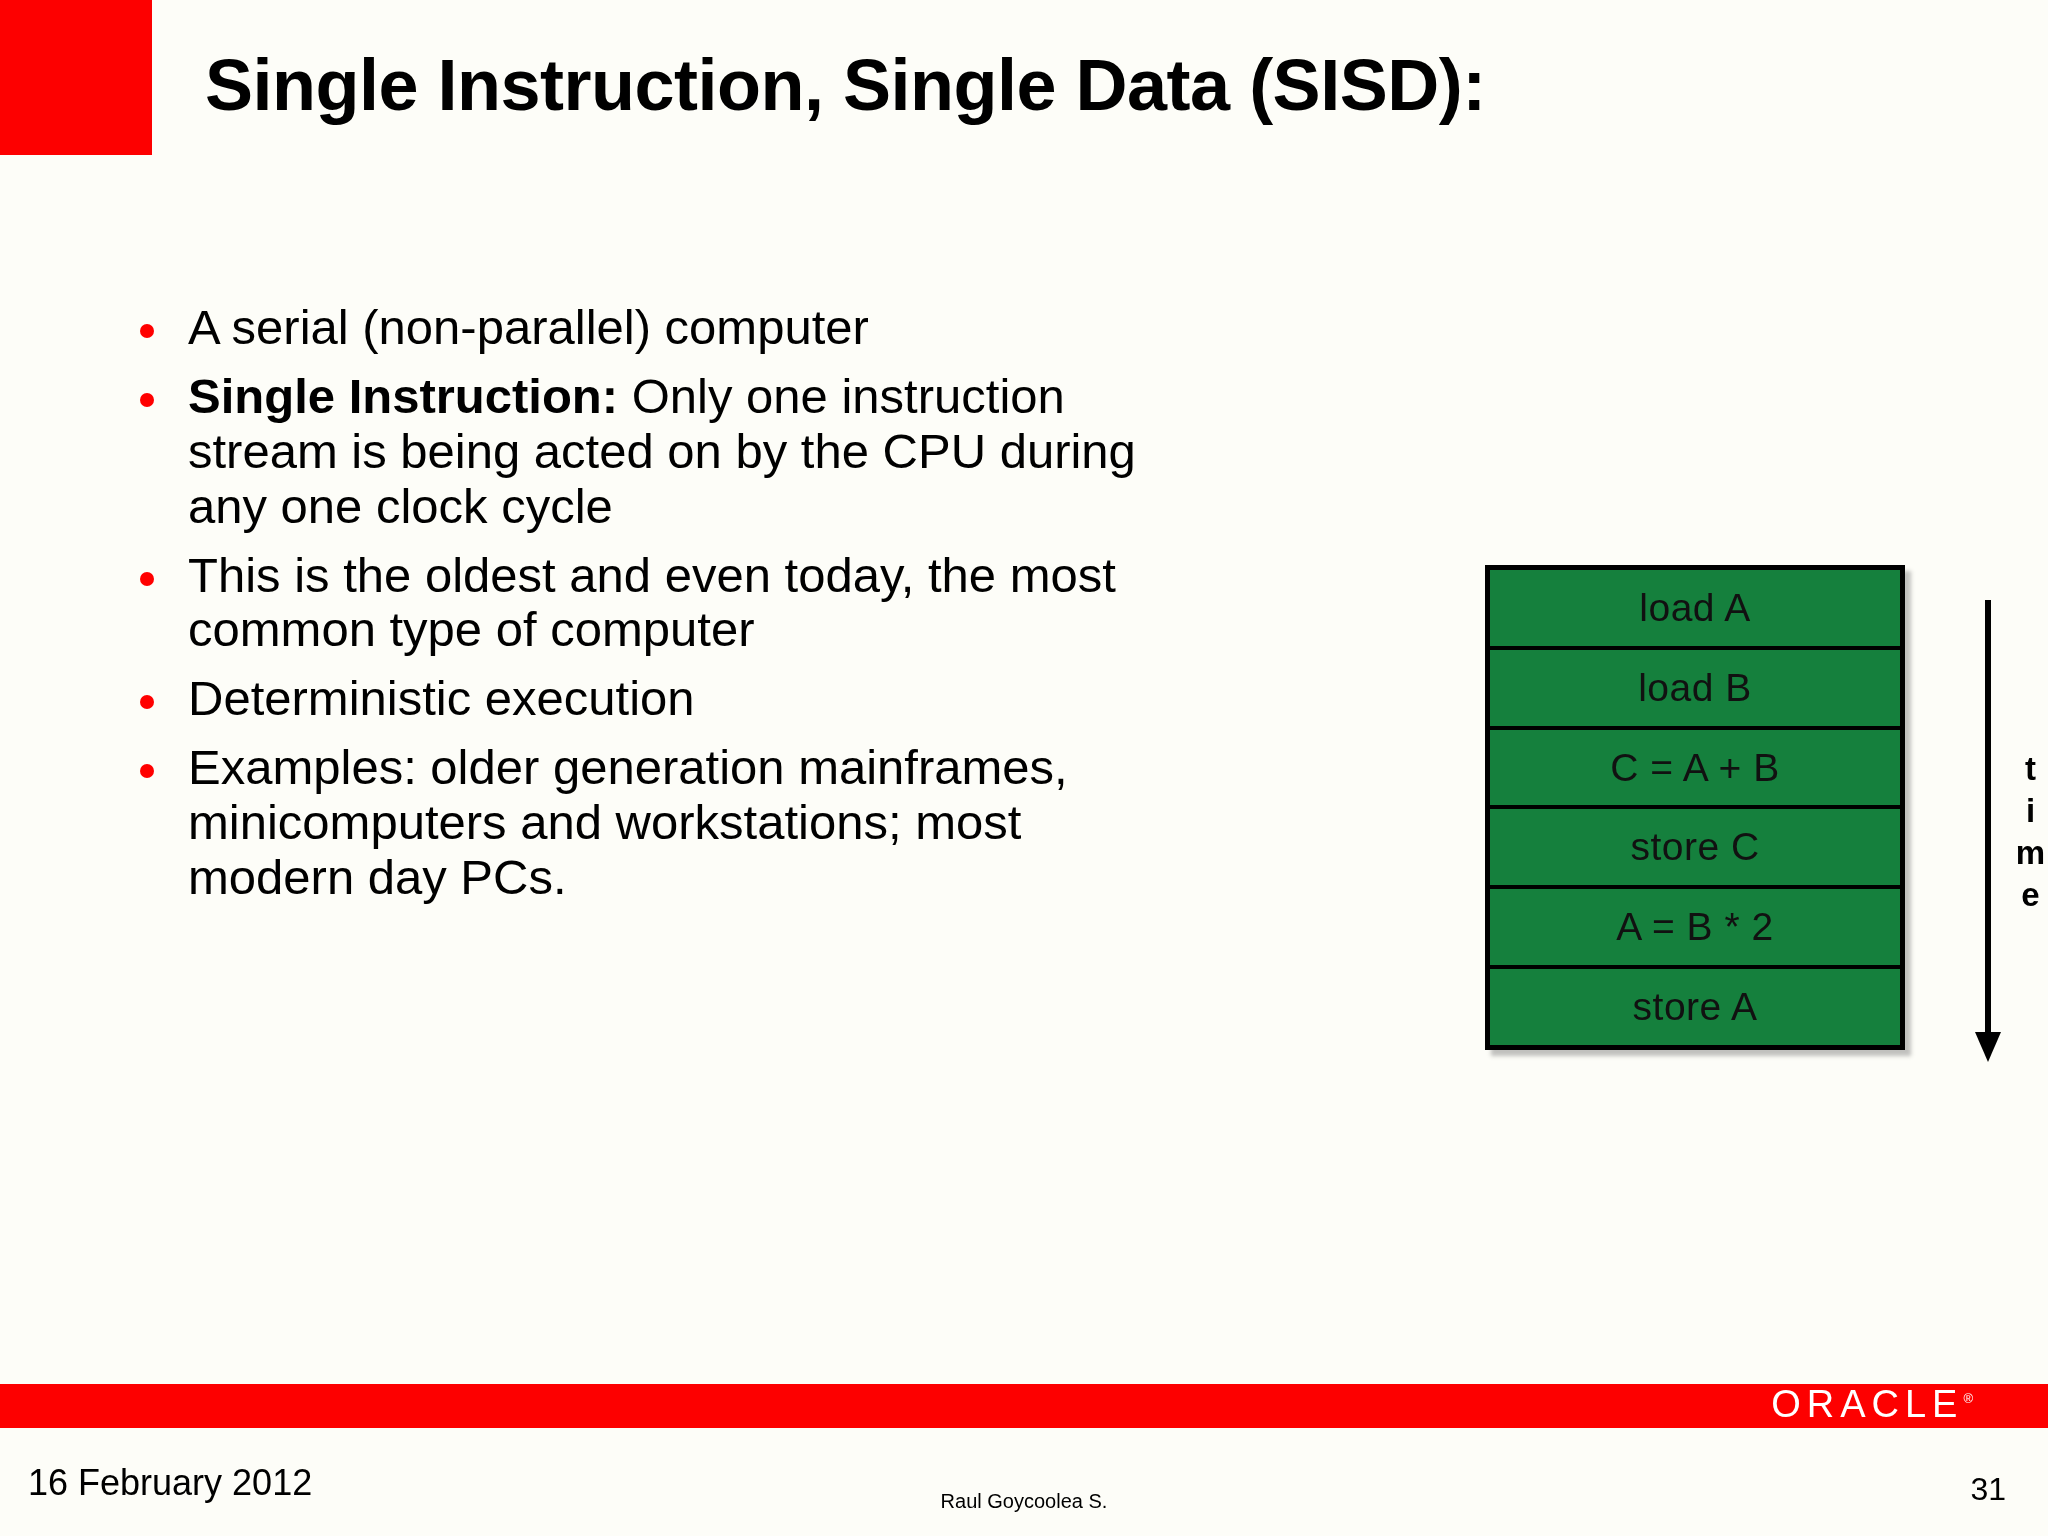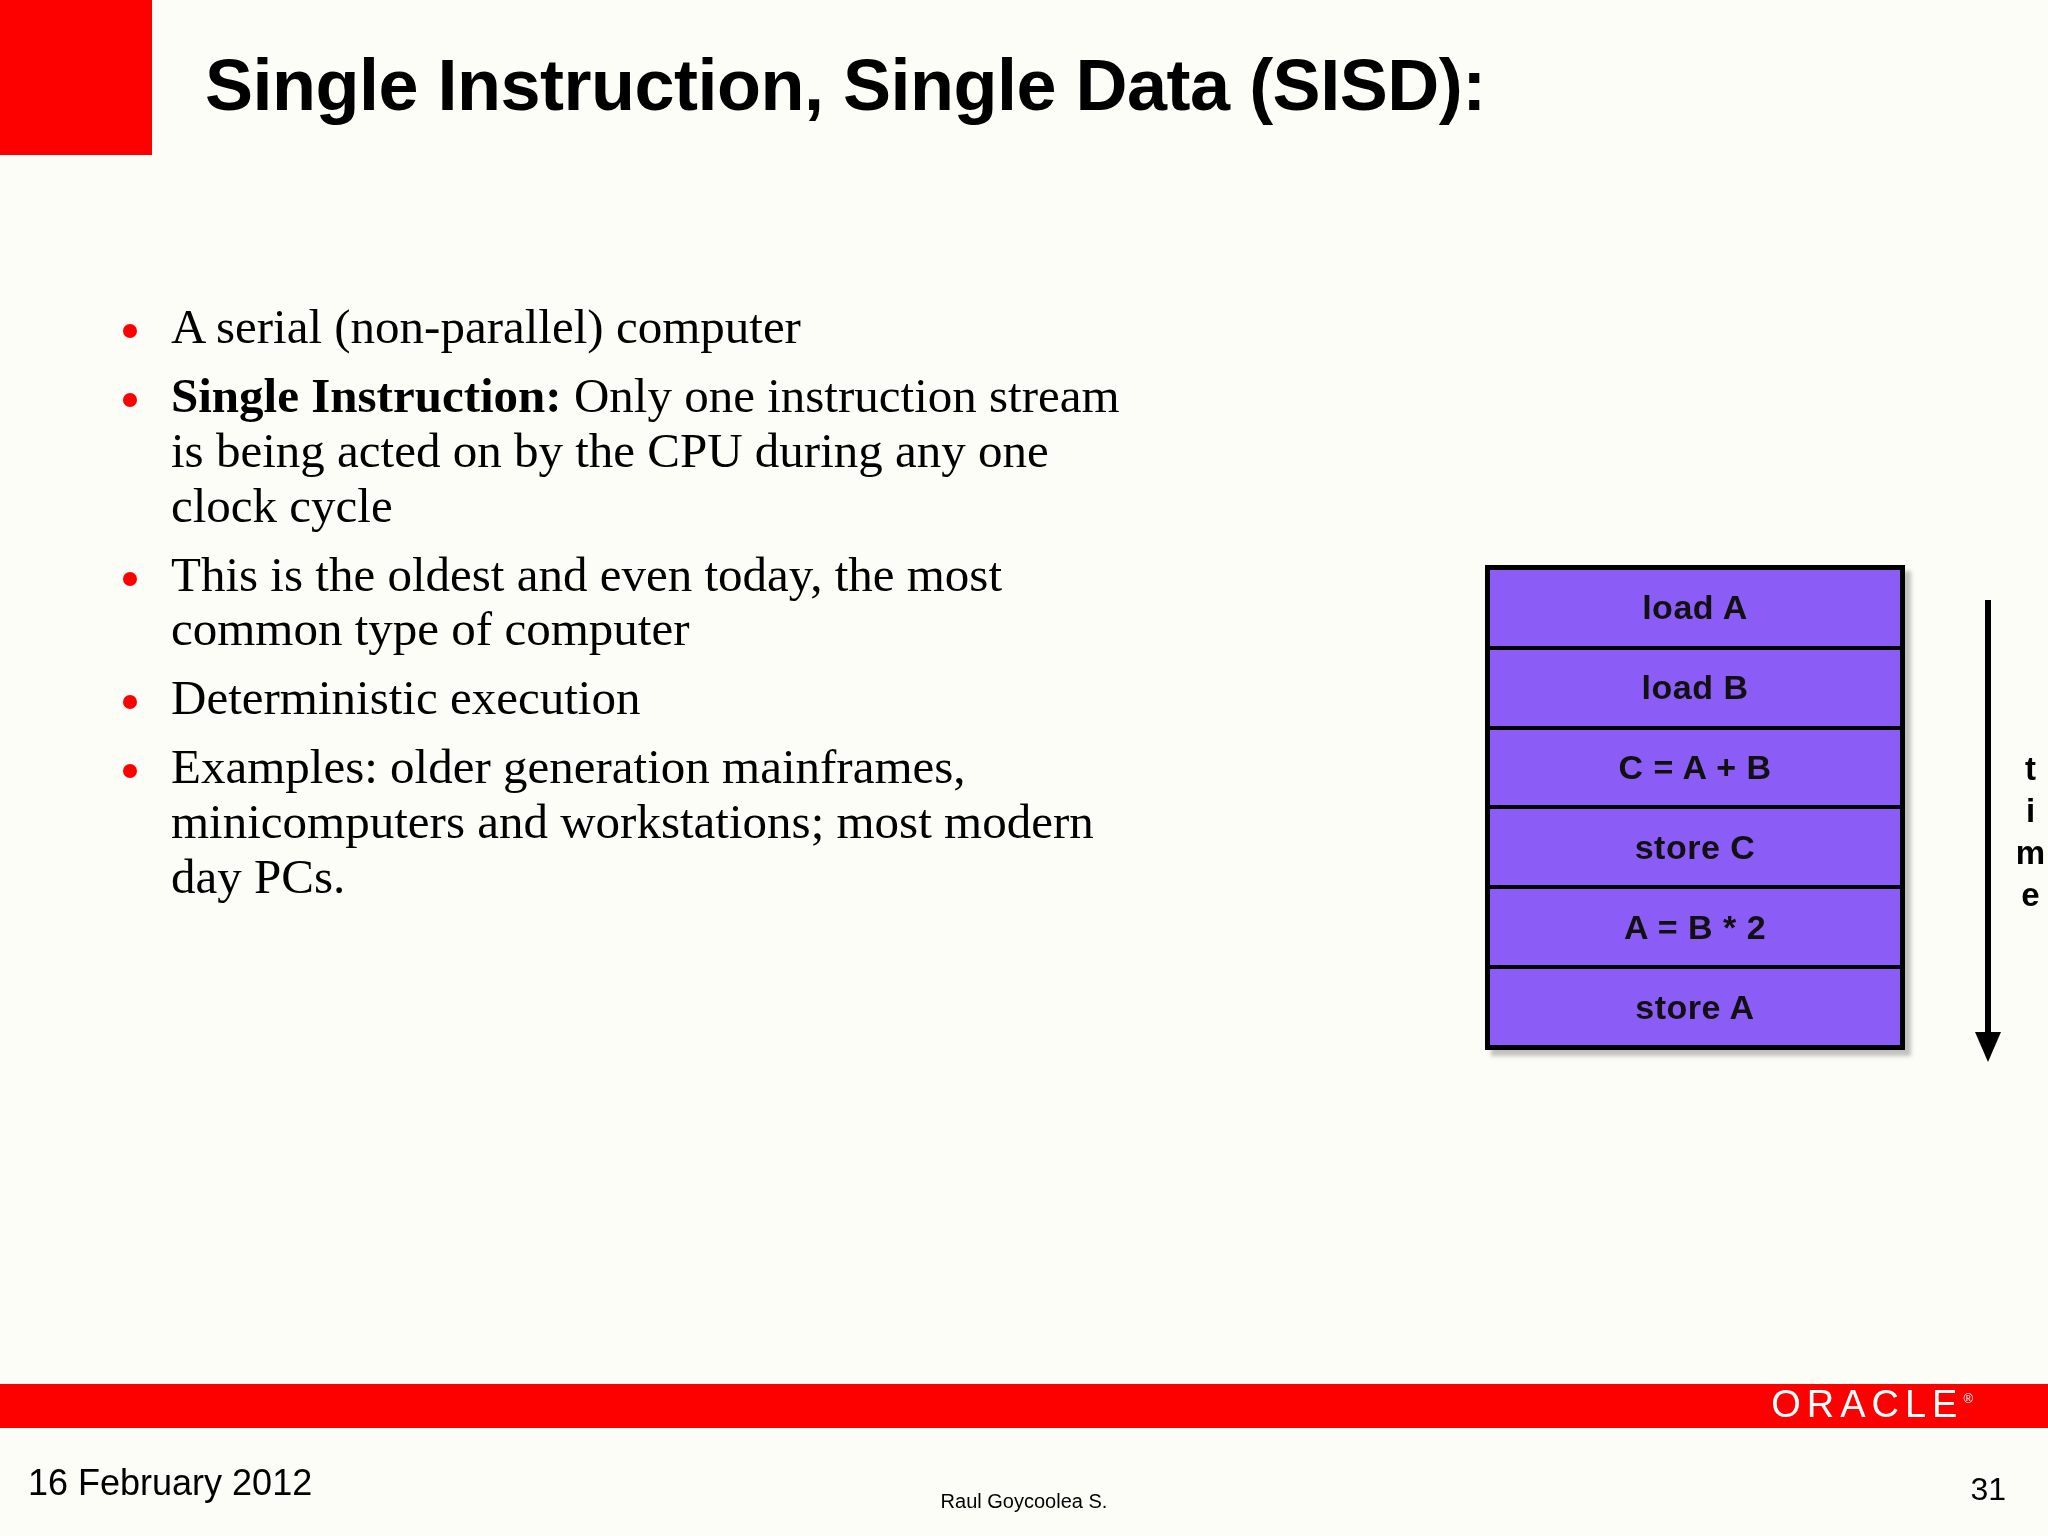--- a/index.html
+++ b/index.html
@@ -36,24 +36,23 @@
     font-weight: bold;
     color: #000000;
     letter-spacing: -0.5px;
     line-height: 1.05;
     white-space: nowrap;
   }
 
   
   .bullets {
     position: absolute;
-    left: 123px;
+    left: 140px;
     top: 300px;
     width: 1020px;
-    font-family: Liberation Serif, serif;
   }
   .bullet-row {
     position: relative;
     display: flex;
     align-items: flex-start;
     margin-bottom: 14px;
   }
   .bullet-dot {
     flex: 0 0 auto;
     width: 14px;
@@ -93,23 +92,23 @@
     box-shadow: 6px 6px 4px rgba(120,120,120,0.45);
     display: flex;
     flex-direction: column;
   }
   .instr-cell {
     flex: 1 1 0;
     display: flex;
     align-items: center;
     justify-content: center;
     border-bottom: 4px solid #000000;
-    background: #8b5cf6;
-    font-size: 34px;
-    font-weight: bold;
+    background: #15803d;
+    font-size: 39px;
+    font-weight: normal;
     color: #111111;
     letter-spacing: 0.5px;
   }
   .instr-cell:last-child {
     border-bottom: none;
   }
 
   
   .time-axis {
     position: absolute;

